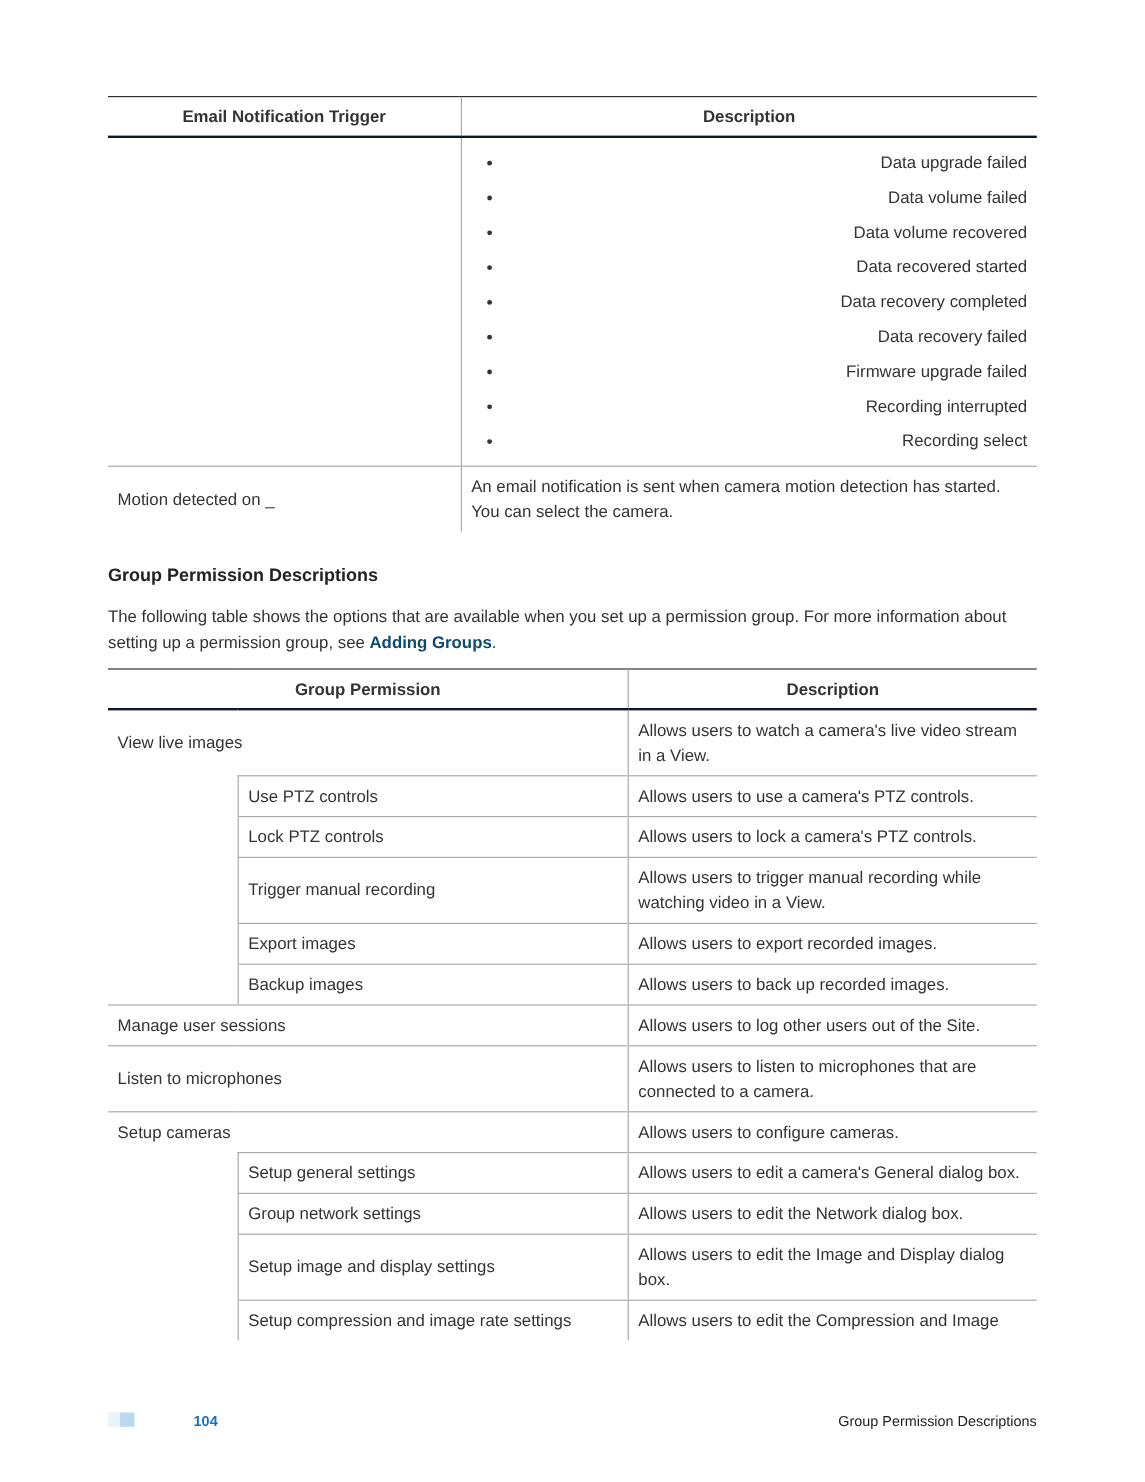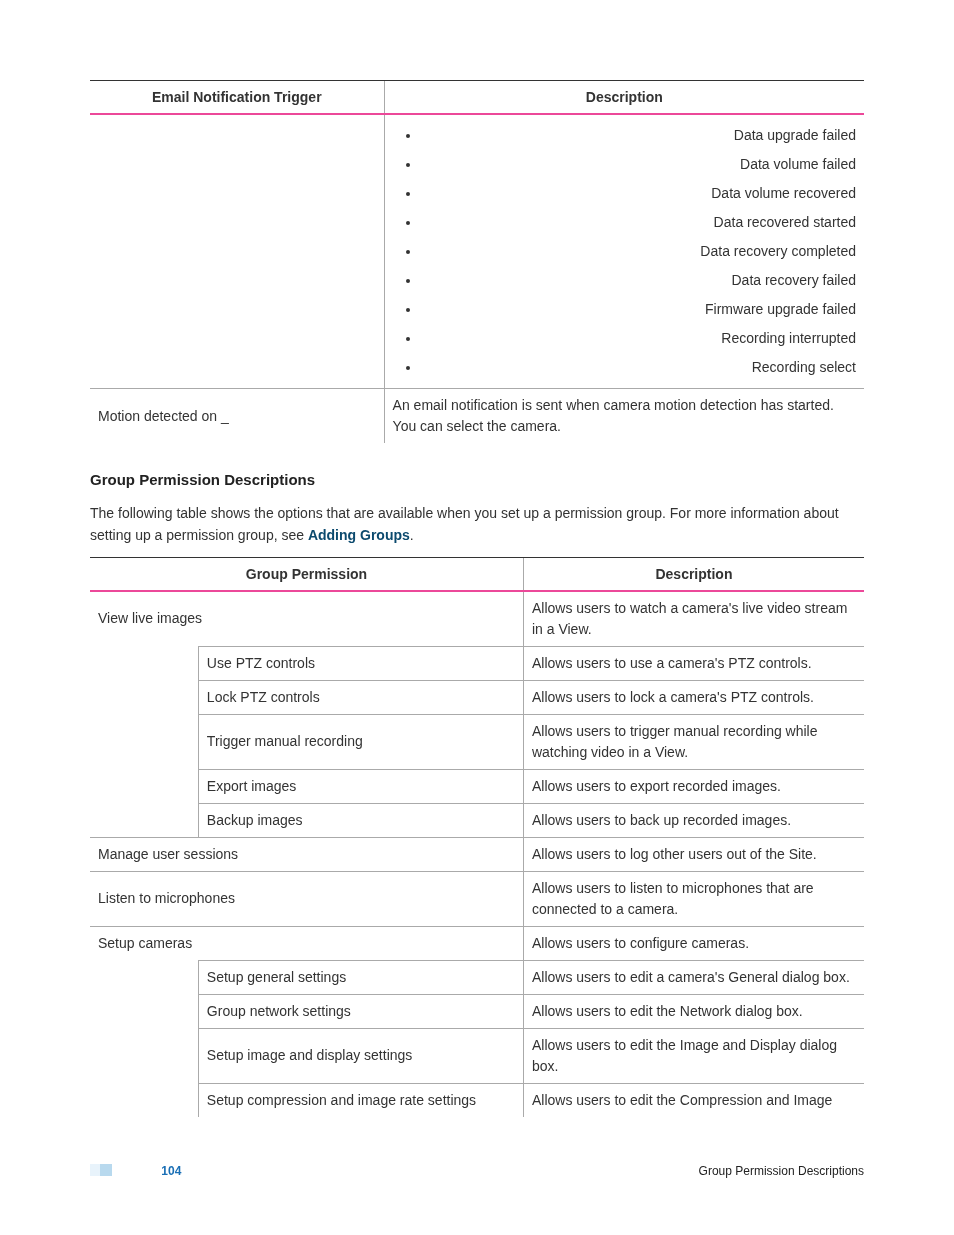--- a/index.html
+++ b/index.html
@@ -17,21 +17,21 @@
   }
   table {
     width: 100%;
     border-collapse: collapse;
     font-size: 14px;
   }
   th {
     font-weight: bold;
     text-align: center;
     padding: 8px 6px;
-    border-bottom: 2px solid #ec4899;
+    border-bottom: 2px solid #0f172a;
     border-top: 1px solid #333;
   }
   td {
     padding: 6px 8px;
     border-top: 1px solid #aaa;
     border-left: 1px solid #aaa;
     vertical-align: middle;
     line-height: 1.5;
   }
   td:first-child, th:first-child {
@@ -67,21 +67,21 @@
   }
   .table2 th { border-left: 1px solid #aaa; }
   .table2 th:first-child { border-left: none; }
   .table2 td.indented { border-left: none; }
   .table2 td.sub { padding-left: 8px; }
   .table2-colgroup col.c1 { width: 14%; }
   .table2-colgroup col.c2 { width: 42%; }
   .table2-colgroup col.c3 { width: 44%; }
   .footer {
     position: absolute;
-    bottom: 56px;
+    bottom: 43px;
     left: 90px;
     right: 90px;
     font-size: 12px;
     color: #444;
   }
   .footer .page-num {
     color: #1a6fb5;
     font-weight: bold;
     font-size: 12px;
     margin-left: 48px;

